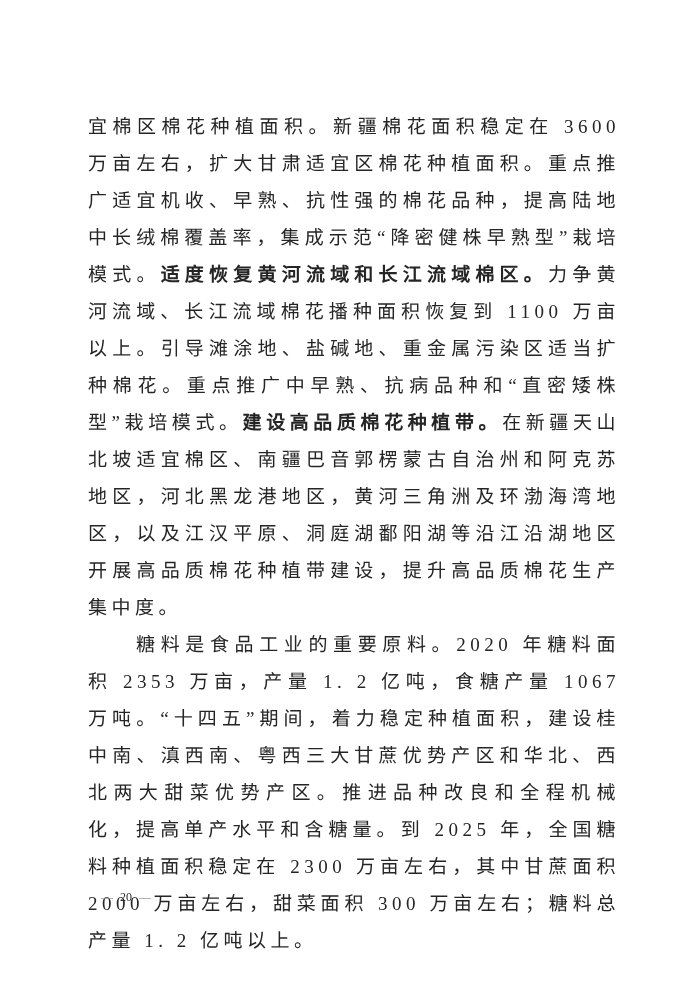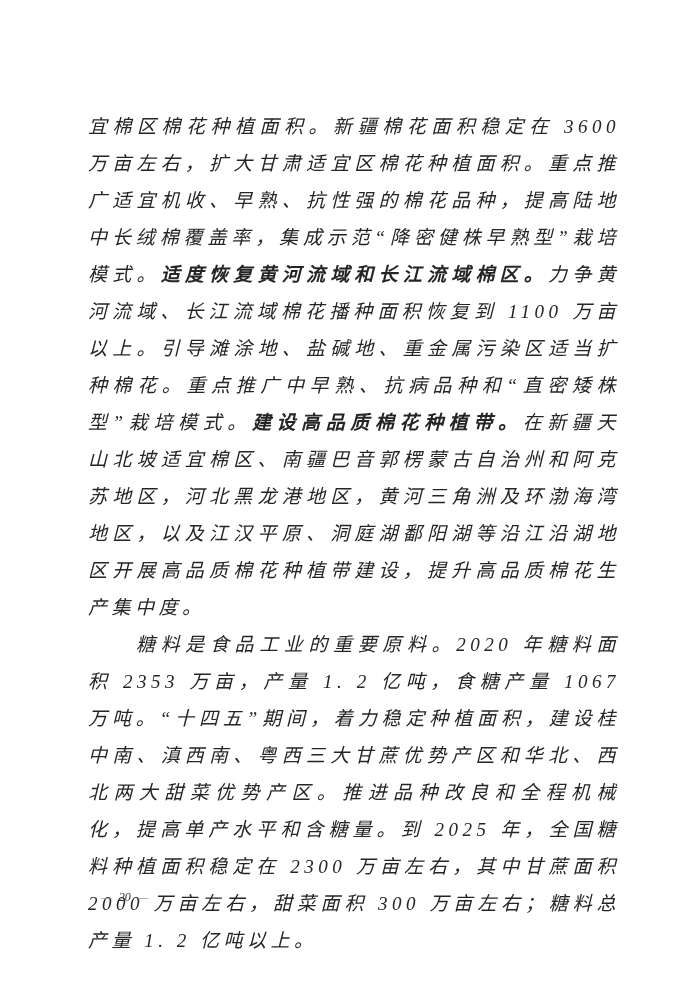--- a/index.html
+++ b/index.html
@@ -9,21 +9,20 @@
   }
   .page {
     position: relative;
     width: 700px;
     height: 990px;
     background: #ffffff;
     overflow: hidden;
     font-family: "Liberation Serif", "DejaVu Serif", serif;
     color: #252525;
     box-sizing: border-box;
-    font-style: italic;
   }
   .doc-body {
     position: absolute;
     left: 88px;
     top: 108px;
     width: 532px;
   }
   .doc-body p {
     margin: 0;
     padding: 0;

